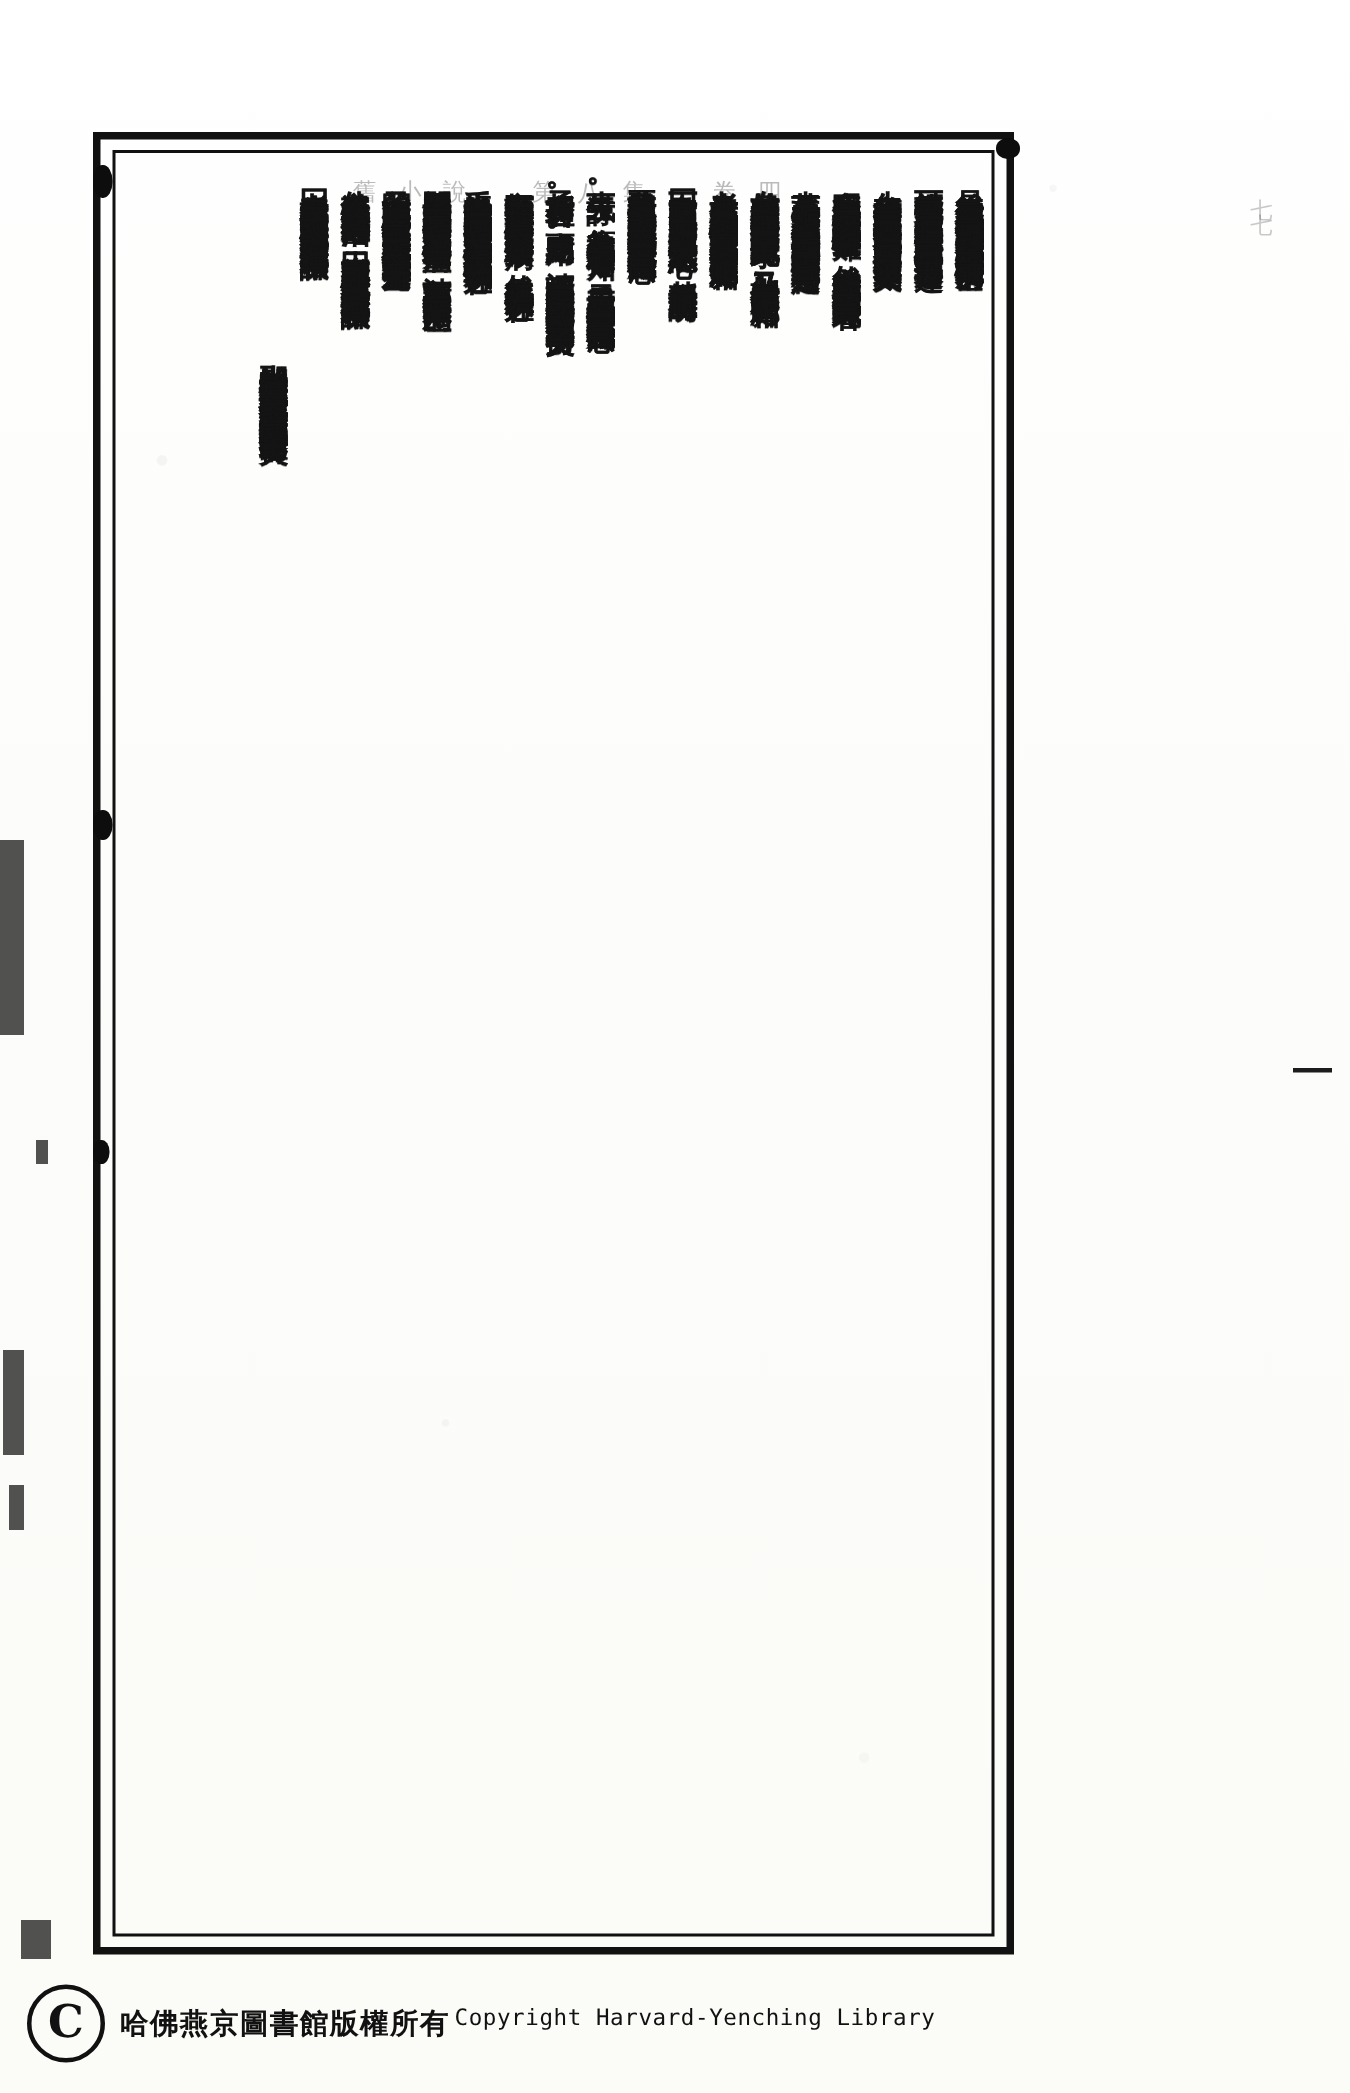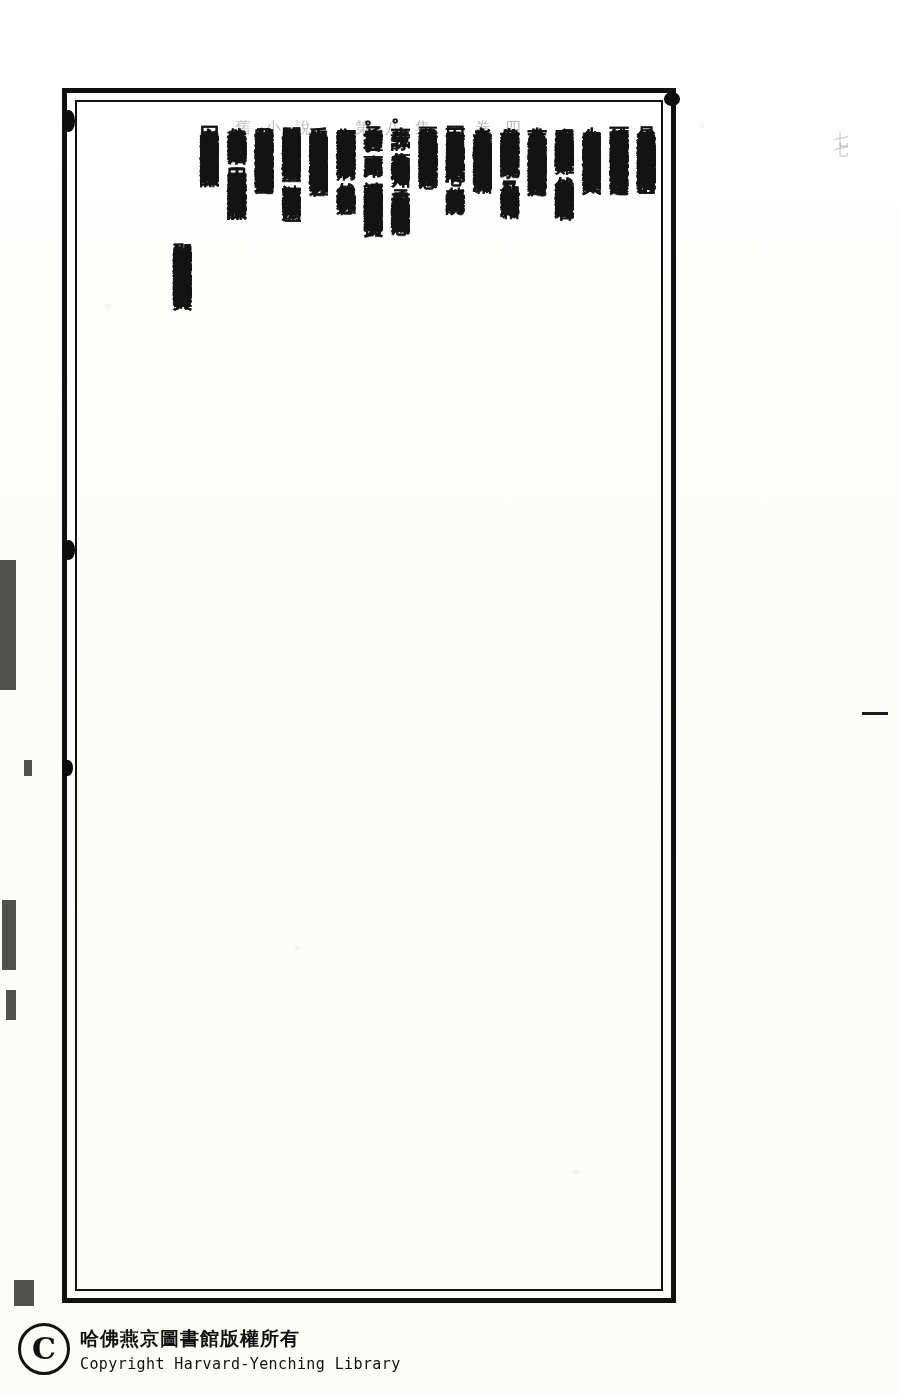--- a/index.html
+++ b/index.html
@@ -155,21 +155,20 @@
     justify-content: center;
     font-family: "DejaVu Serif", serif;
     font-size: 30px;
     font-weight: 700;
     color: #111;
     flex: 0 0 auto;
     line-height: 1;
   }
   #copyright-texts {
     display: flex;
-    flex-direction: column;
     justify-content: flex-start;
     gap: 3px;
   }
   #copyright-cjk {
     font-family: "DejaVu Sans", sans-serif;
     font-size: 19px;
     color: #111;
     letter-spacing: 1px;
     font-weight: 700;
     white-space: nowrap;

